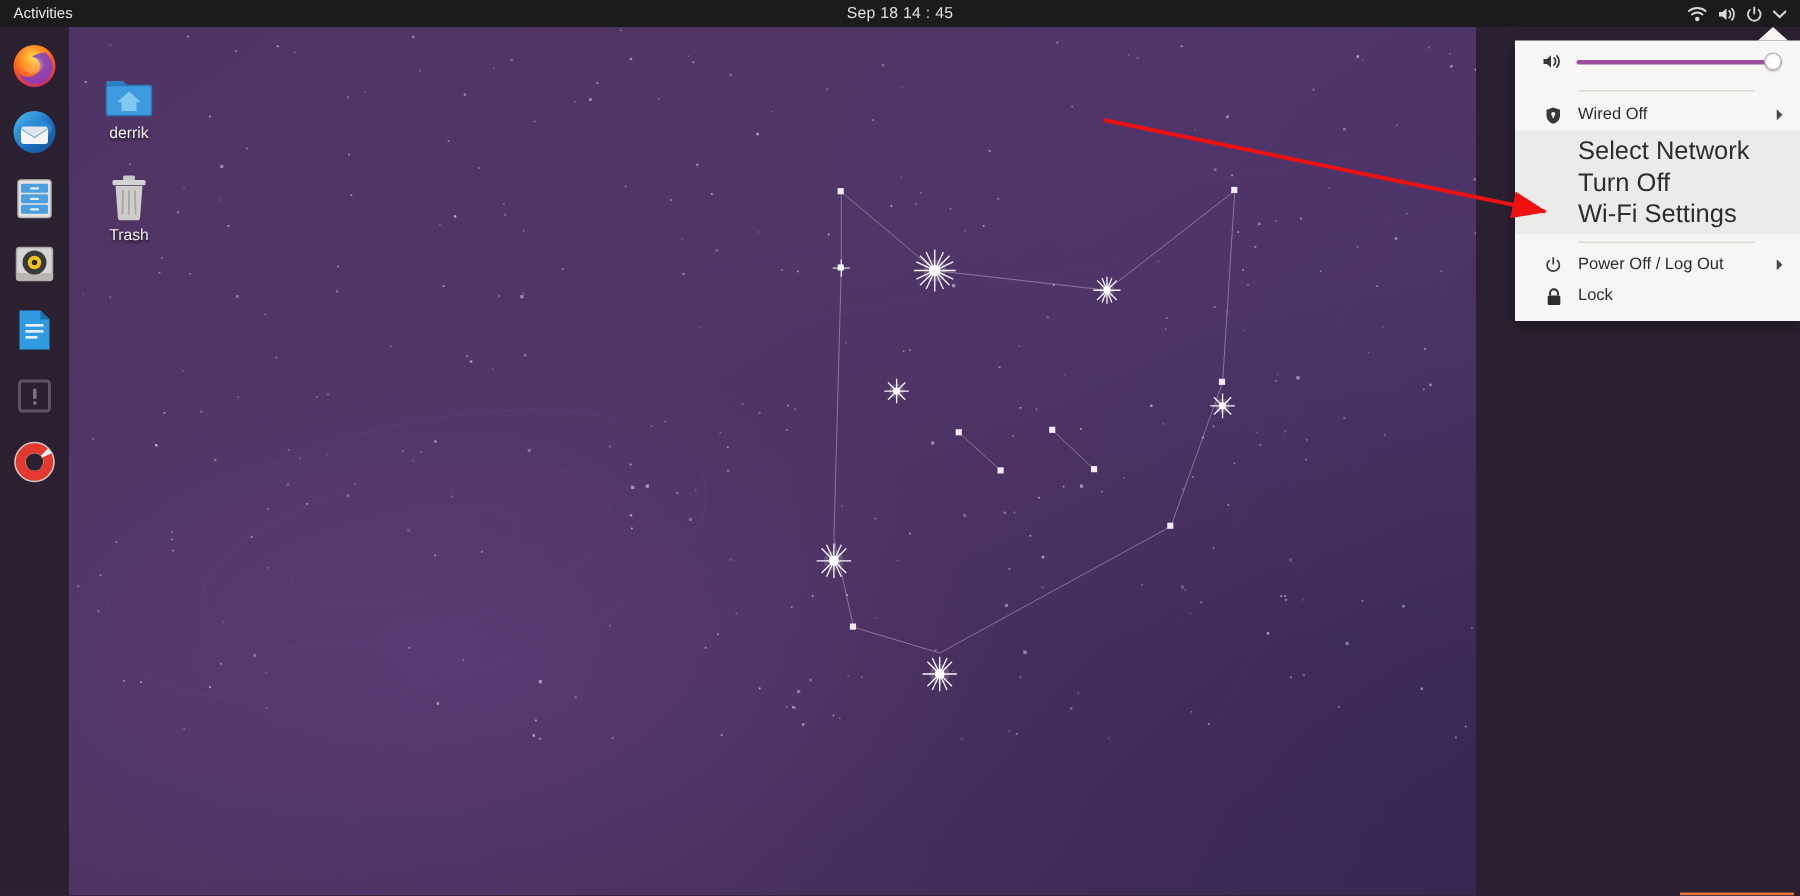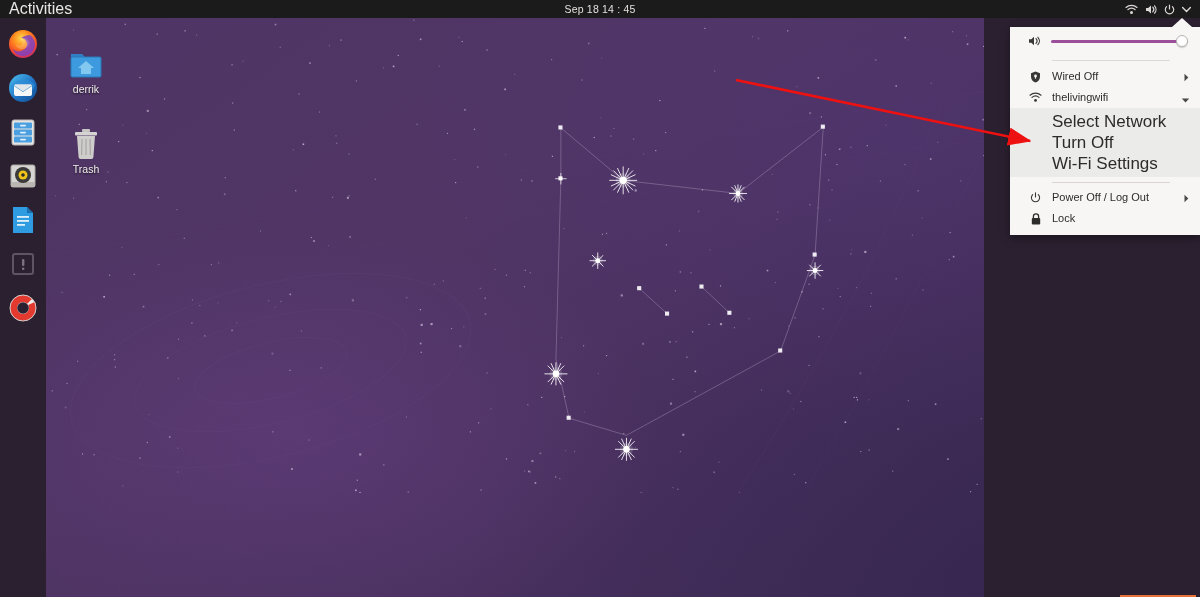--- a/index.html
+++ b/index.html
@@ -24,21 +24,21 @@
   #stars,#consvg{ position:absolute; inset:0; }
 
   
   #topbar{
     position:absolute; left:0; top:0; width:1200px; height:18px;
     background:#1c1b1c; color:#d8d4d2;
     font-size:10.5px; display:flex; align-items:center; z-index:40;
   }
   #activities{
     padding:0 9px; height:100%; display:flex; align-items:center;
-    color:#e8e6e4; font-size:16px;
+    color:#e8e6e4; font-size:10px;
   }
   #clock{
     position:absolute; left:0; right:0; text-align:center;
     font-size:10.5px; color:#e3e0de; letter-spacing:.2px;
   }
   #status-area{
     position:absolute; right:4px; top:0; height:18px;
     display:flex; align-items:center; gap:7px; padding:0 5px;
   }
   #status-area svg{ display:block; }
@@ -59,21 +59,21 @@
 
   
   .desk-icon{
     position:absolute; width:72px; text-align:center;
     color:#f2efed; font-size:10.5px;
     text-shadow:0 1px 2px rgba(0,0,0,.7);
   }
   .desk-icon .glyph{ height:40px; display:flex; align-items:flex-end; justify-content:center; }
   .desk-icon .lbl{ margin-top:4px; line-height:1.1; }
   #icon-home{ left:50px; top:22px; }
-  #icon-trash{ left:50px; top:102px; }
+  #icon-trash{ left:50px; top:90px; }
 
   
   #sysmenu{
     position:absolute; right:0; top:27px; width:190px;
     background:#f7f6f5;
     box-shadow:0 3px 9px rgba(0,0,0,.38);
     z-index:50; font-size:11px; color:#2e2c2a;
     padding-bottom:6px;
   }
   #menu-pointer{
@@ -697,37 +697,20 @@
         </svg>
     </span>
     <span class="mlabel">Wired Off</span>
     <span class="chev">
       <svg width="7" height="9" viewBox="0 0 7 9">
           <path d="M1.5 0.8L5.3 4.5 1.5 8.2z" fill="#4a4846"></path>
         </svg>
     </span>
   </div>
 
-  <div class="mrow">
-    <span class="mi">
-      <svg width="13" height="11" viewBox="0 0 13 11">
-          <g fill="none" stroke="#3a3836" stroke-width="1.2" stroke-linecap="round">
-        <path d="M1 3.2a8.4 8.4 0 0 1 11 0"></path>
-            <path d="M3 5.4a5.4 5.4 0 0 1 7 0"></path>
-          </g>
-        <circle cx="6.5" cy="8.4" r="1.4" fill="#3a3836"></circle>
-        </svg>
-    </span>
-    <span class="mlabel">thelivingwifi</span>
-    <span class="chev-down">
-      <svg width="9" height="7" viewBox="0 0 9 7">
-          <path d="M0.8 1.4h7.4L4.5 5.6z" fill="#4a4846"></path>
-        </svg>
-    </span>
-  </div>
 
   <div id="wifi-submenu">
     <div class="sub-row">Select Network</div>
     <div class="sub-row">Turn Off</div>
     <div class="sub-row">Wi-Fi Settings</div>
   </div>
 
   <div class="sub-sep"></div>
 
 

